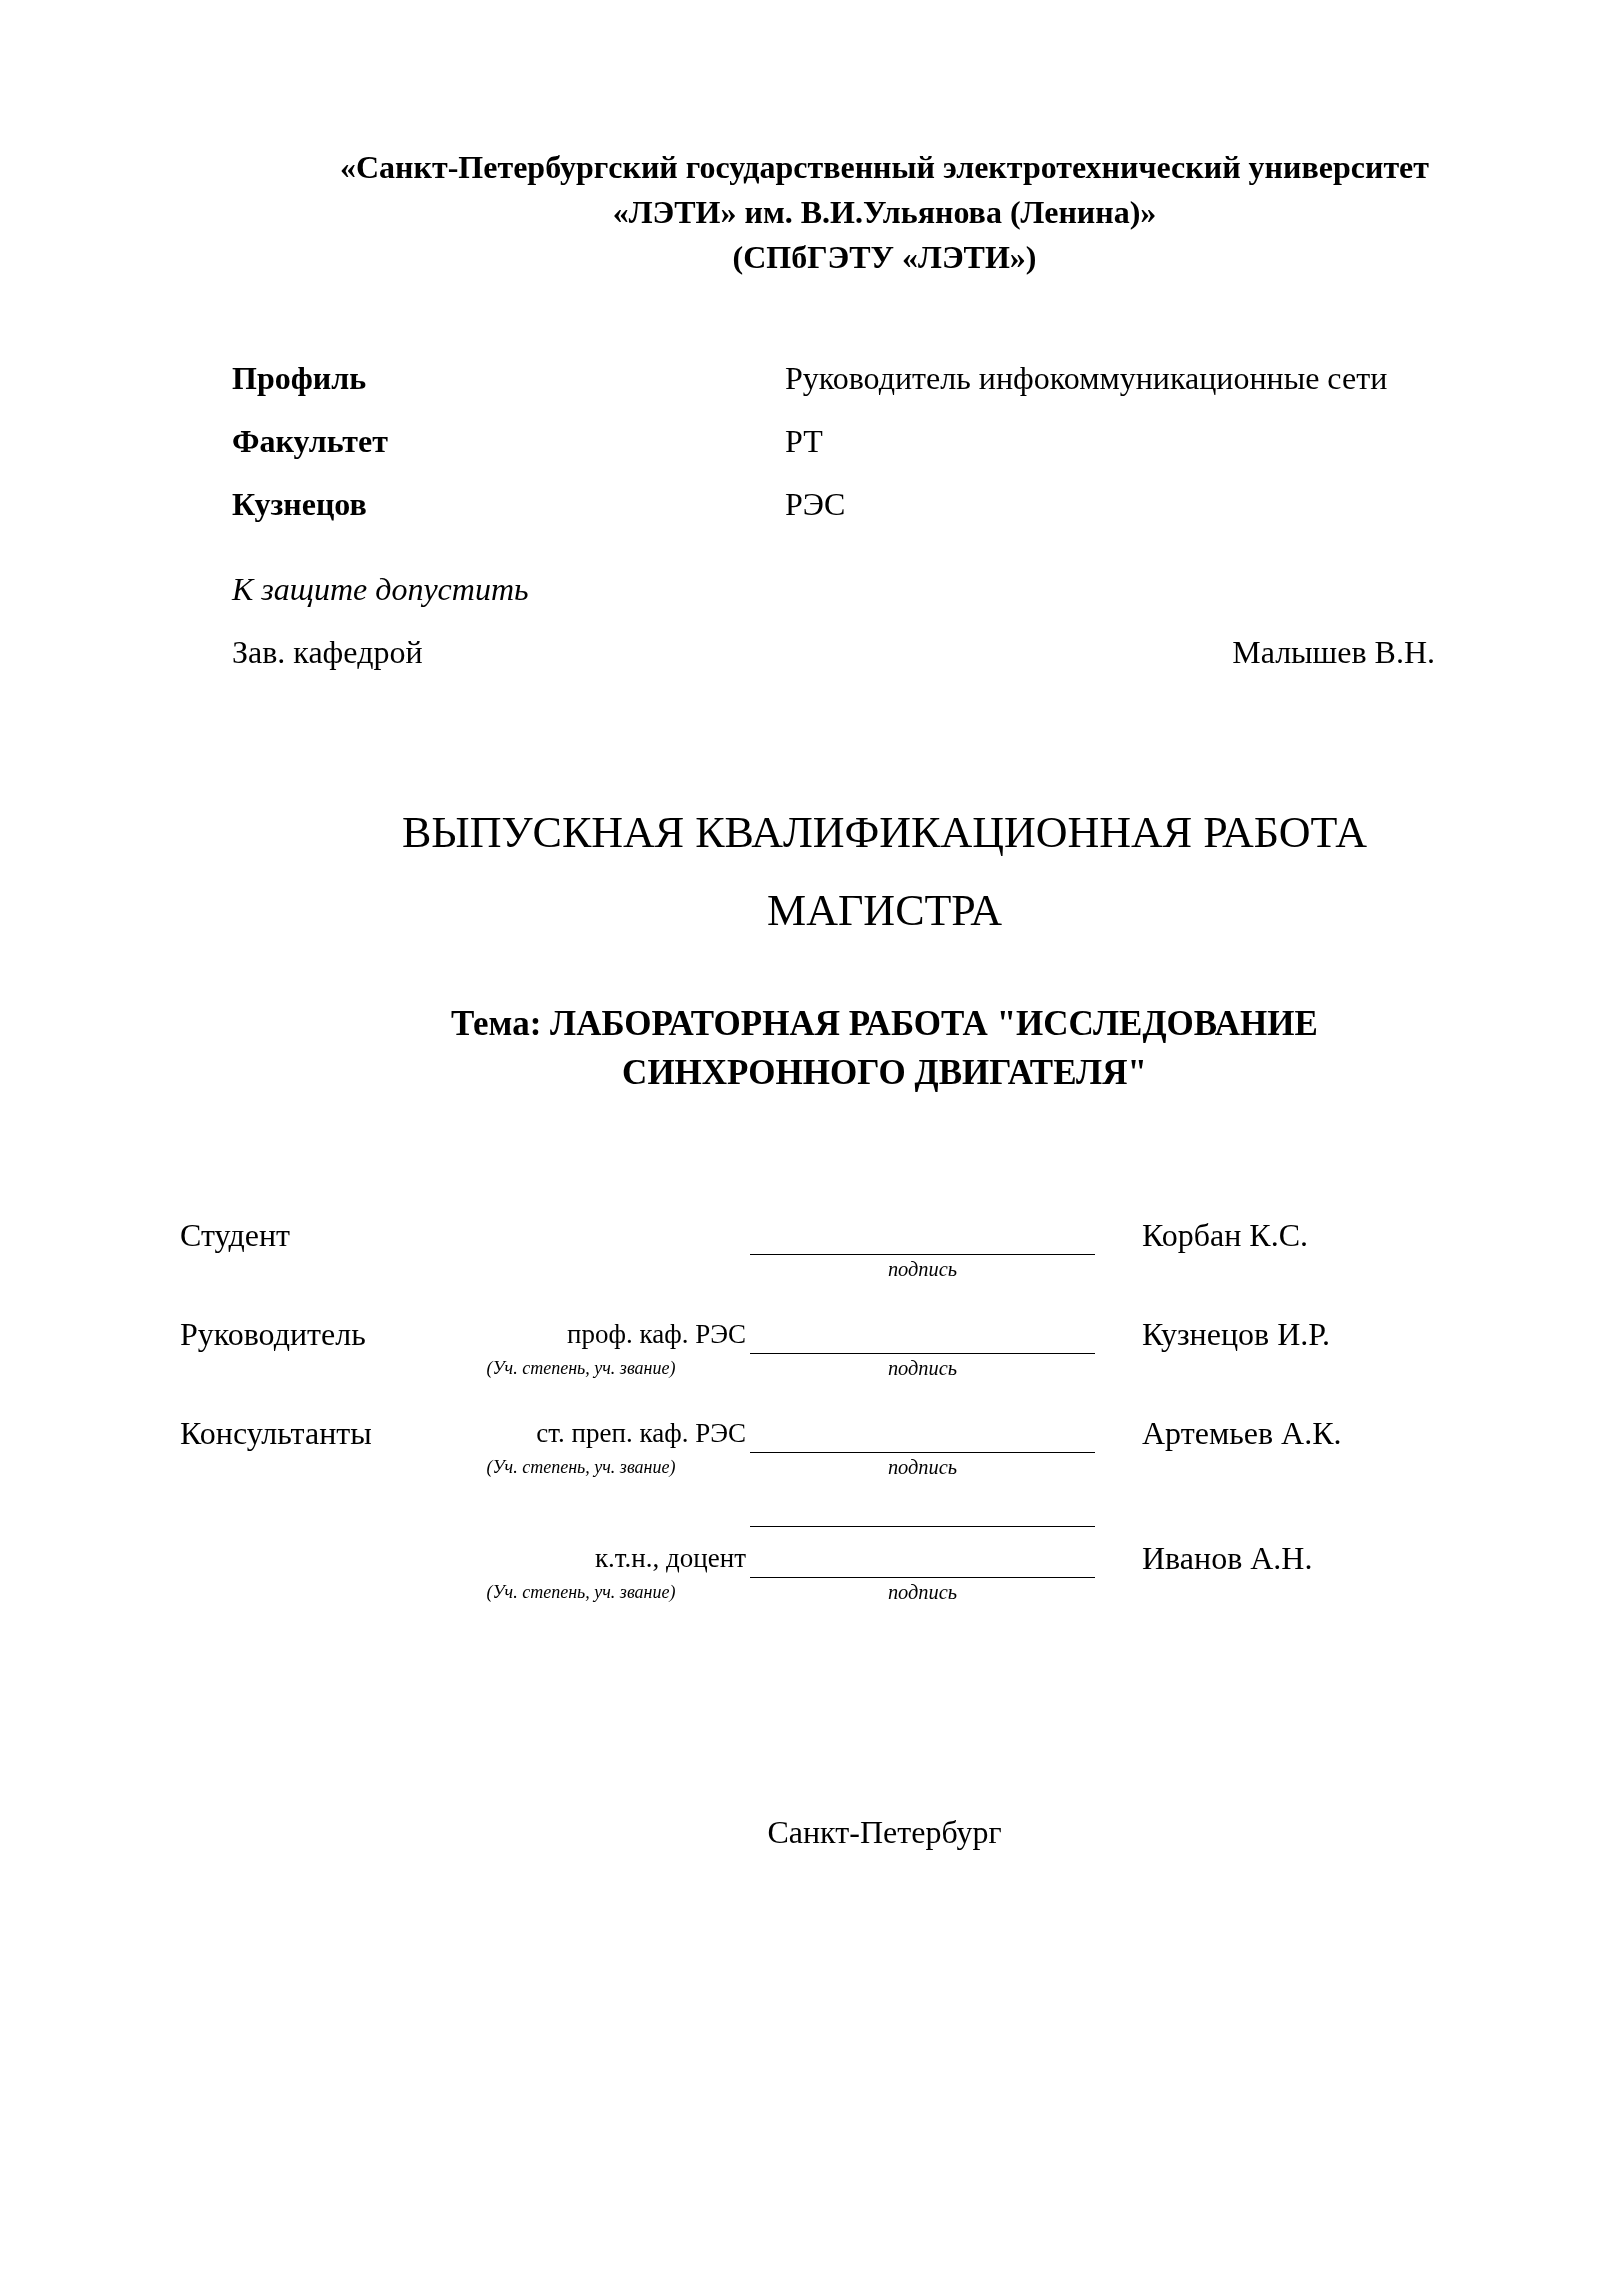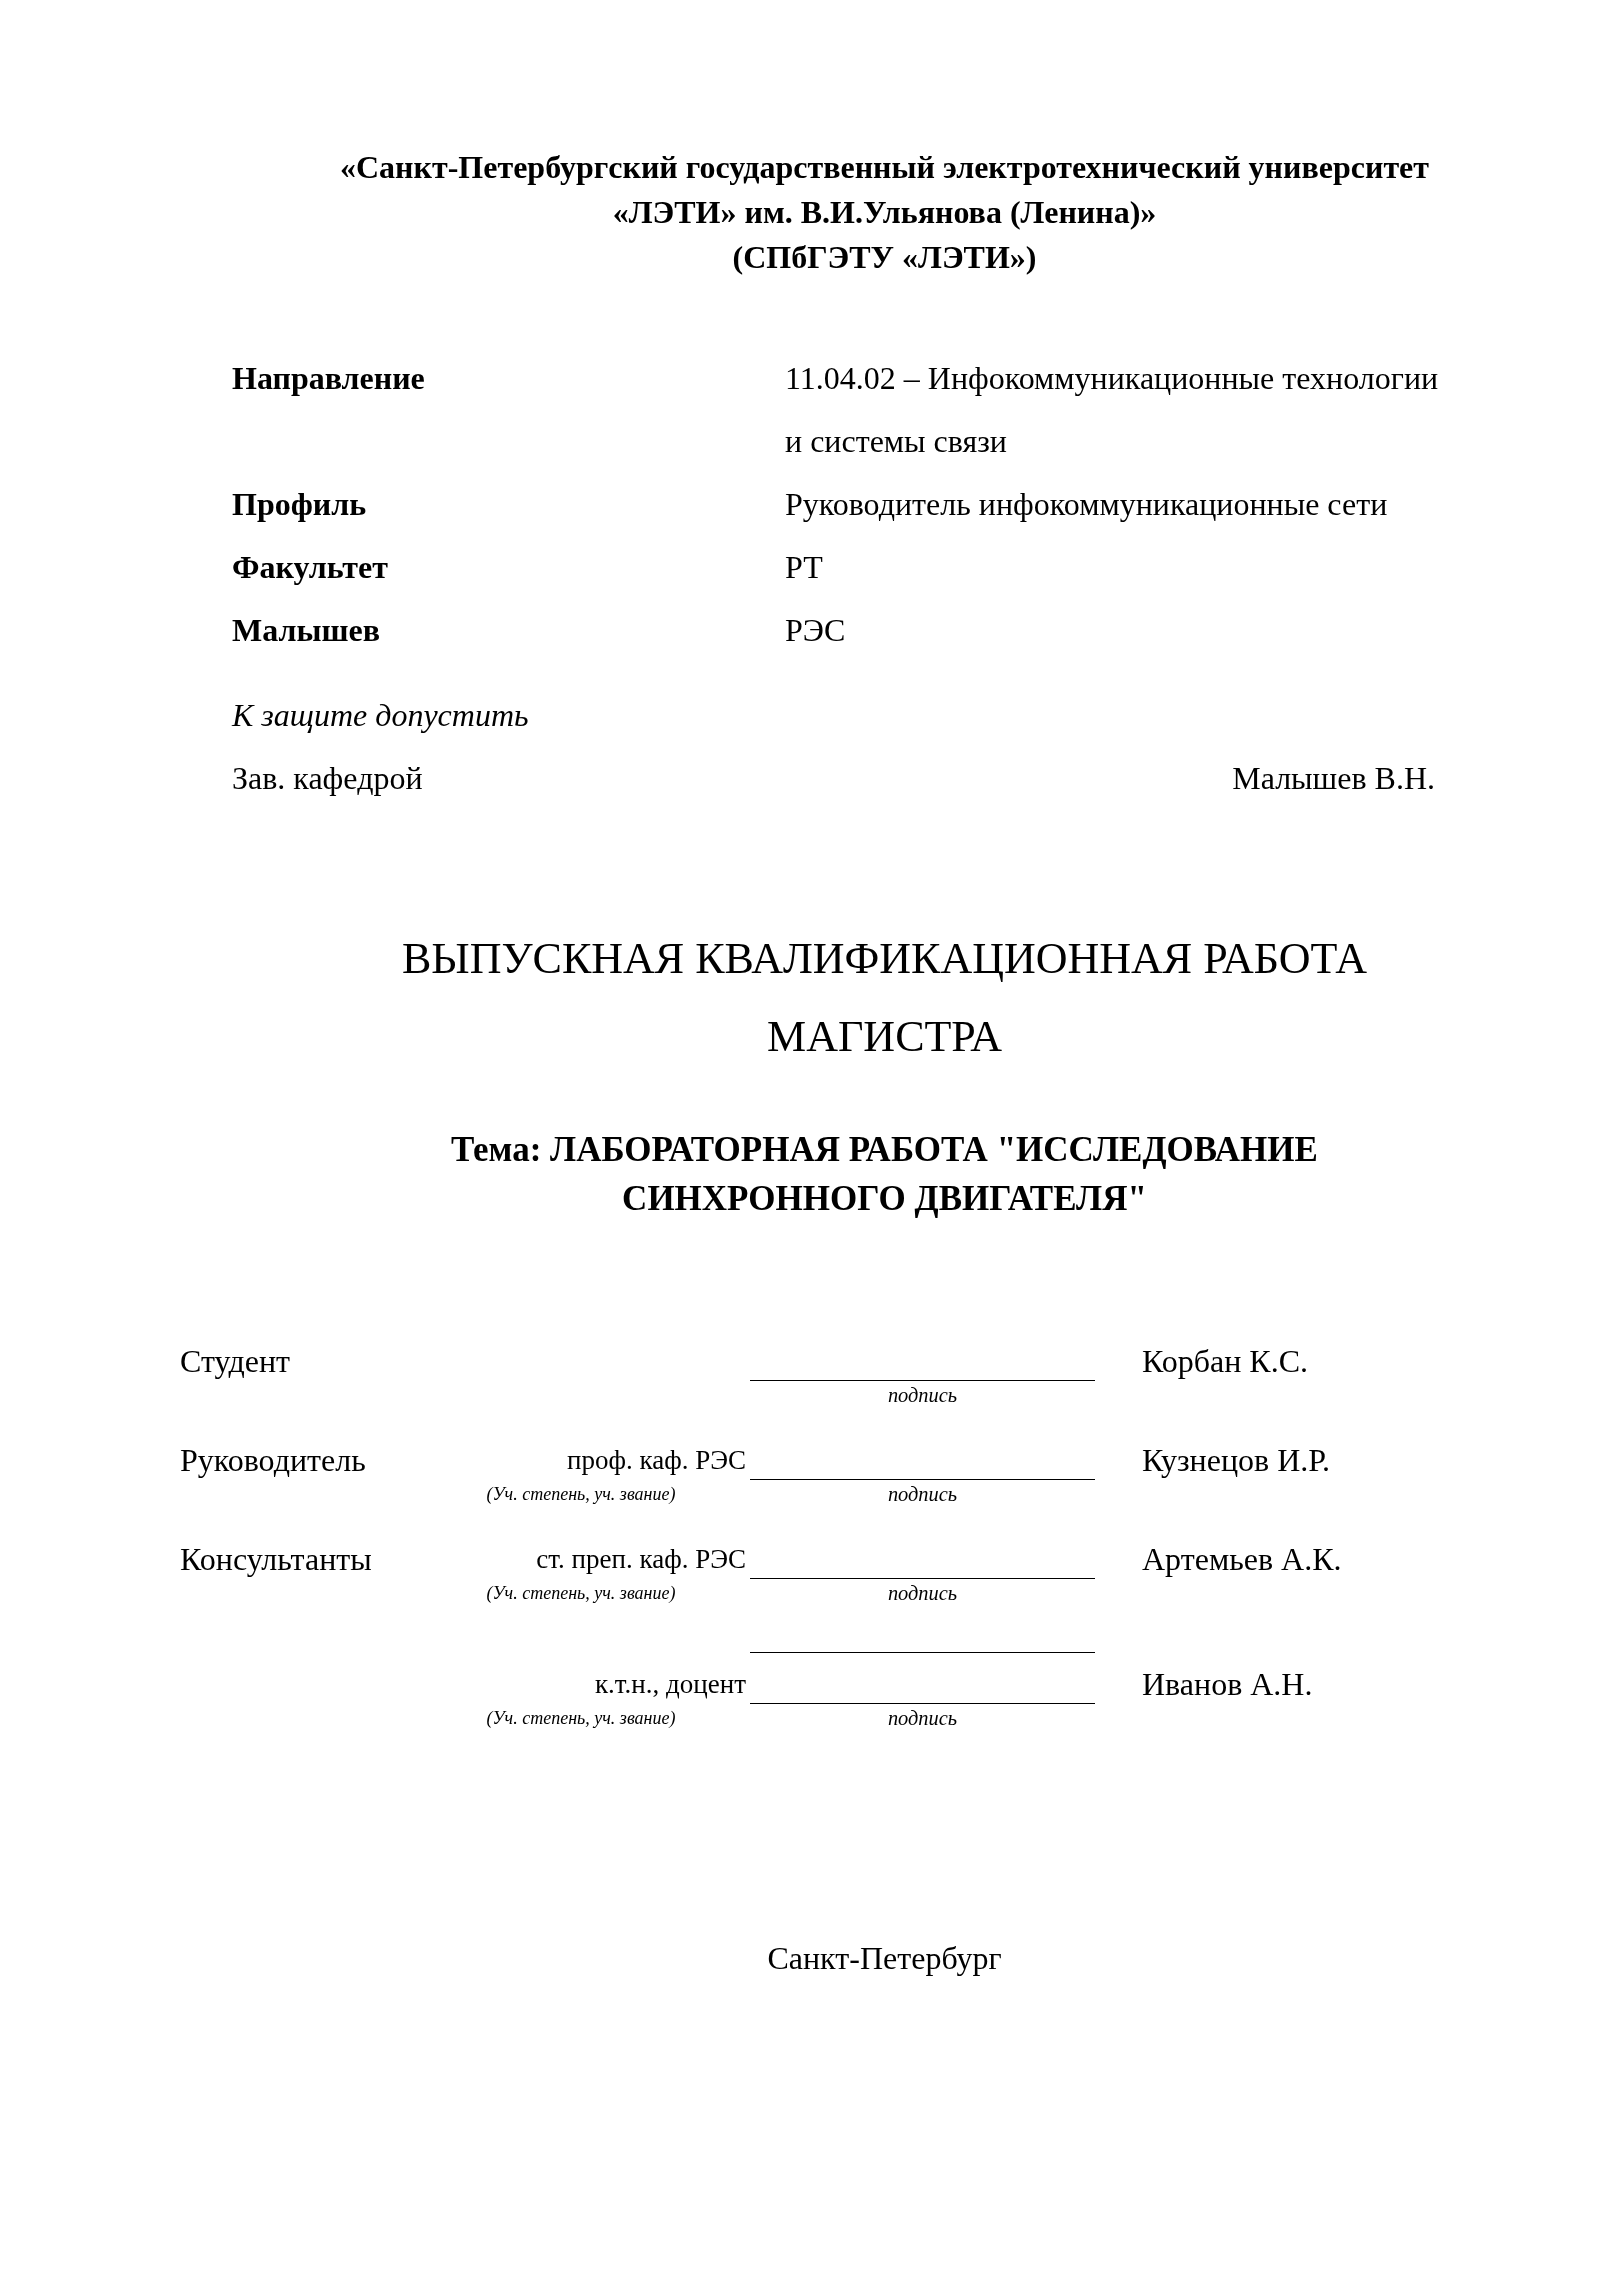--- a/index.html
+++ b/index.html
@@ -147,33 +147,29 @@
 <div class="page">
 
   <div class="doc-header">
     <div>«Санкт-Петербургский государственный электротехнический университет</div>
     <div>«ЛЭТИ» им. В.И.Ульянова (Ленина)»</div>
     <div>(СПбГЭТУ «ЛЭТИ»)</div>
   </div>
 
   <div class="info">
     <div class="info-row">
-      <div class="info-label">Направление</div>
-      <div class="info-value">11.04.02 – Инфокоммуникационные технологии и системы связи</div>
-    </div>
-    <div class="info-row">
       <div class="info-label">Профиль</div>
       <div class="info-value">Руководитель инфокоммуникационные сети</div>
     </div>
     <div class="info-row">
       <div class="info-label">Факультет</div>
       <div class="info-value">РТ</div>
     </div>
     <div class="info-row">
-      <div class="info-label">Малышев</div>
+      <div class="info-label">Кузнецов</div>
       <div class="info-value">РЭС</div>
     </div>
   </div>
 
   <div class="approval">
     <div class="permit">К защите допустить</div>
     <div class="head-row">
       <span>Зав. кафедрой</span>
       <span>Малышев В.Н.</span>
     </div>

